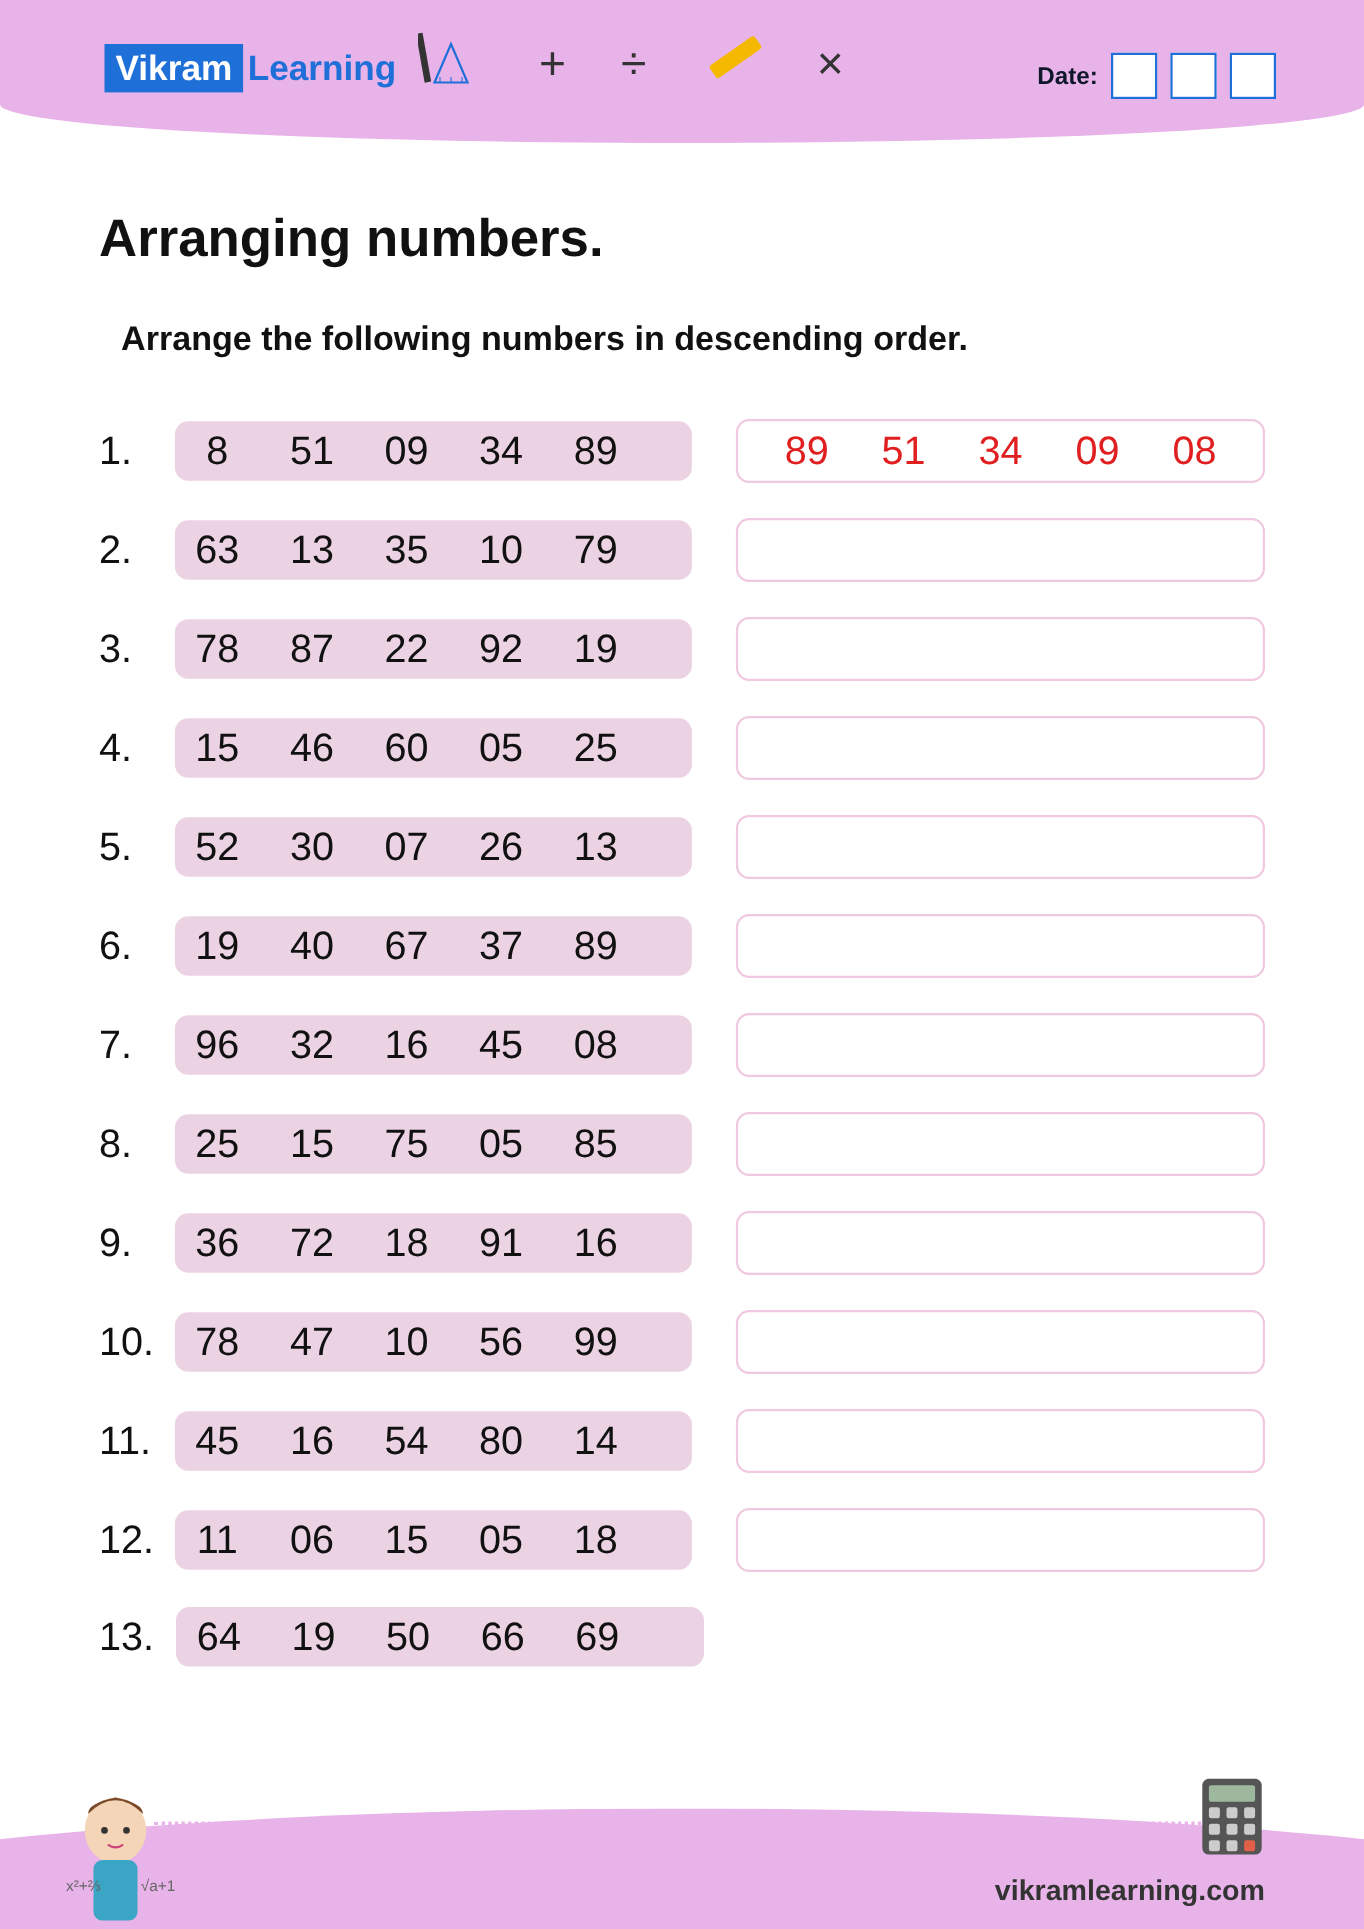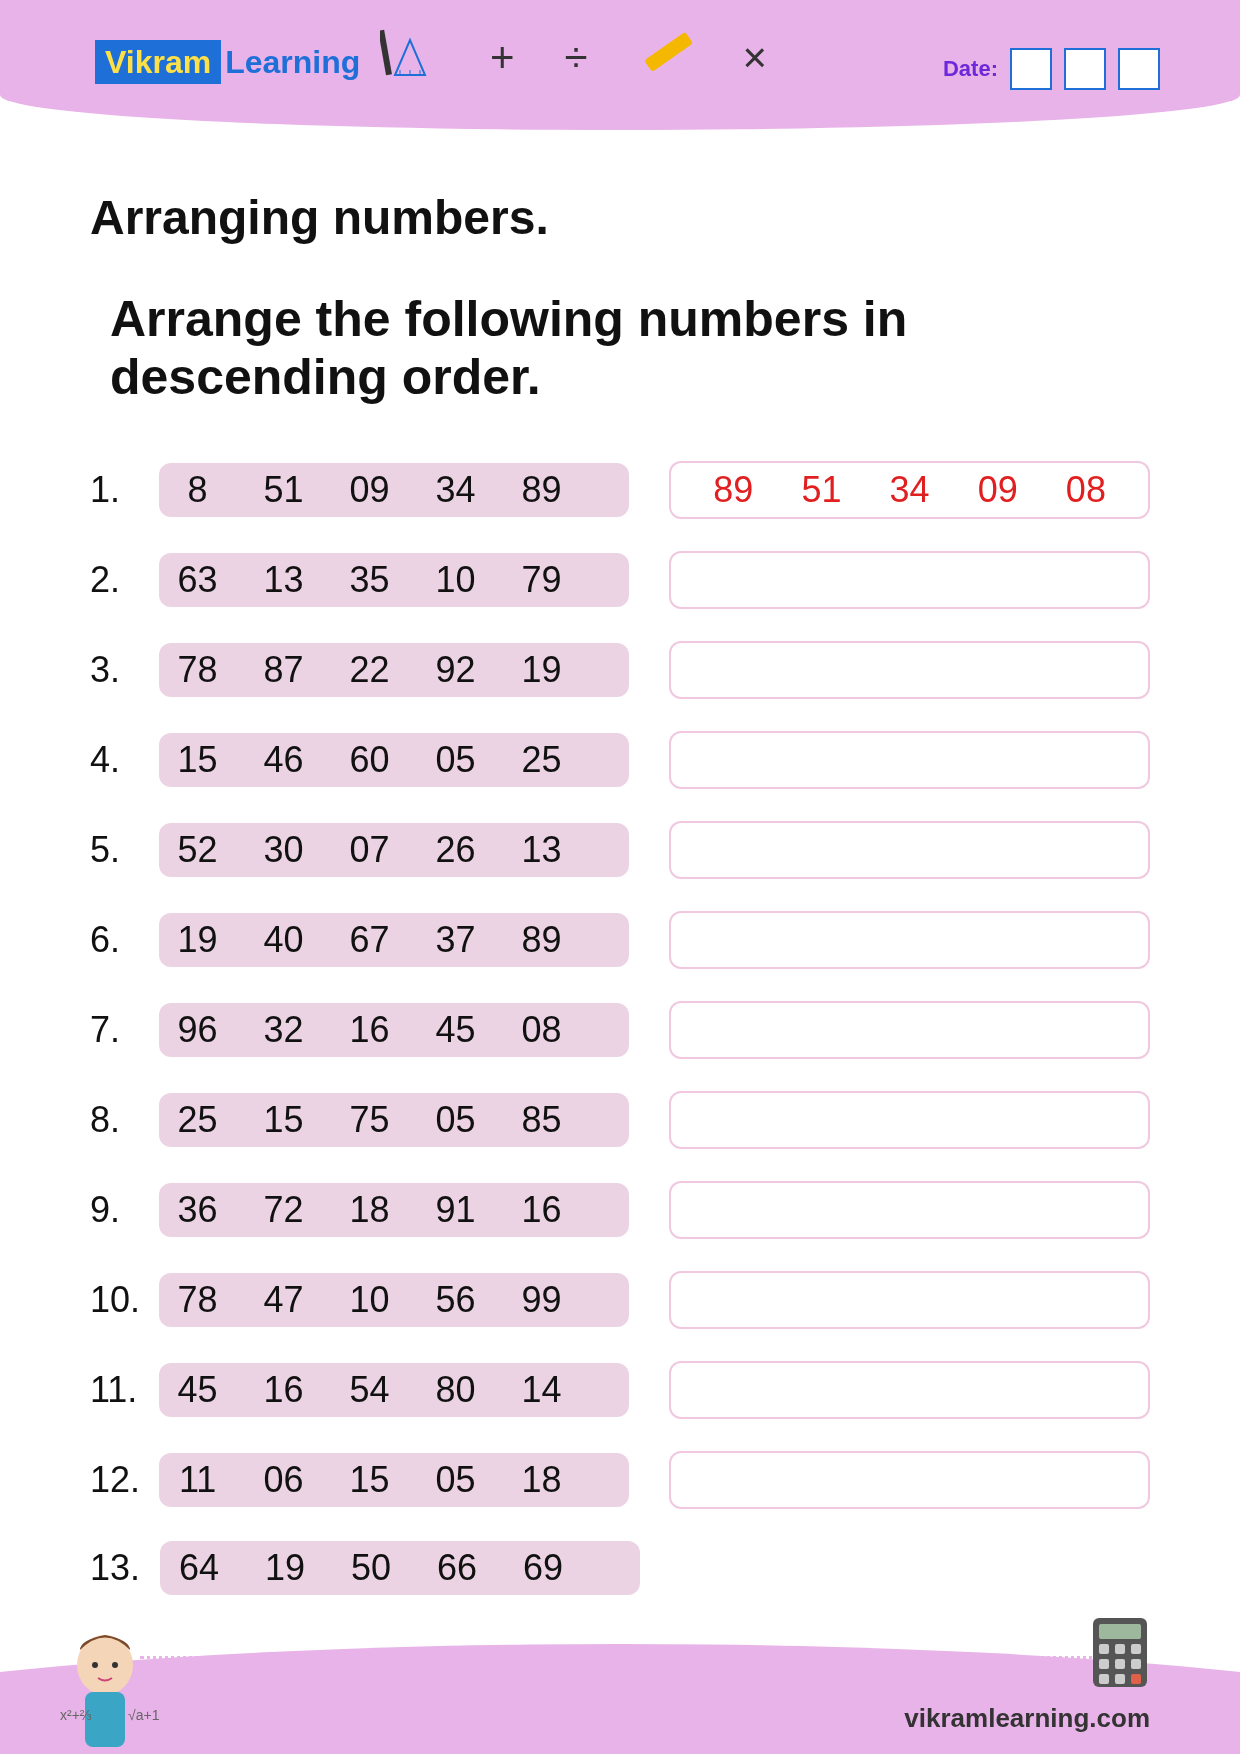--- a/index.html
+++ b/index.html
@@ -21,21 +21,21 @@
   }
   .logo {
     position: absolute;
     top: 44px;
     left: 95px;
     font-size: 32px;
     font-weight: bold;
   }
   .logo-vikram {
     background: #1e6fd8;
-    color: #fde047;
+    color: #ffffff;
     padding: 4px 10px;
     text-align: center;
   }
   .logo-learning {
     color: #1e6fd8;
     padding-left: 4px;
   }
   .header-icons {
     position: absolute;
     top: 25px;
@@ -50,39 +50,39 @@
     position: absolute;
     top: 48px;
     right: 80px;
     display: flex;
     align-items: center;
     gap: 12px;
   }
   .date-label {
     font-size: 22px;
     font-weight: bold;
-    color: #6d28d9;
+    color: #0f172a;
   }
   .date-box {
     width: 42px;
     height: 42px;
     border: 2px solid #1e6fd8;
     background: #fff;
   }
   .content {
     padding: 60px 90px 0 90px;
   }
   .title {
     font-size: 48px;
     font-weight: bold;
     color: #111;
     margin-bottom: 45px;
   }
   .instruction {
-    font-size: 50px;
+    font-size: 31px;
     font-weight: bold;
     color: #111;
     margin-left: 20px;
     margin-bottom: 55px;
   }
   .rows {
     display: flex;
     flex-direction: column;
     gap: 32px;
   }

